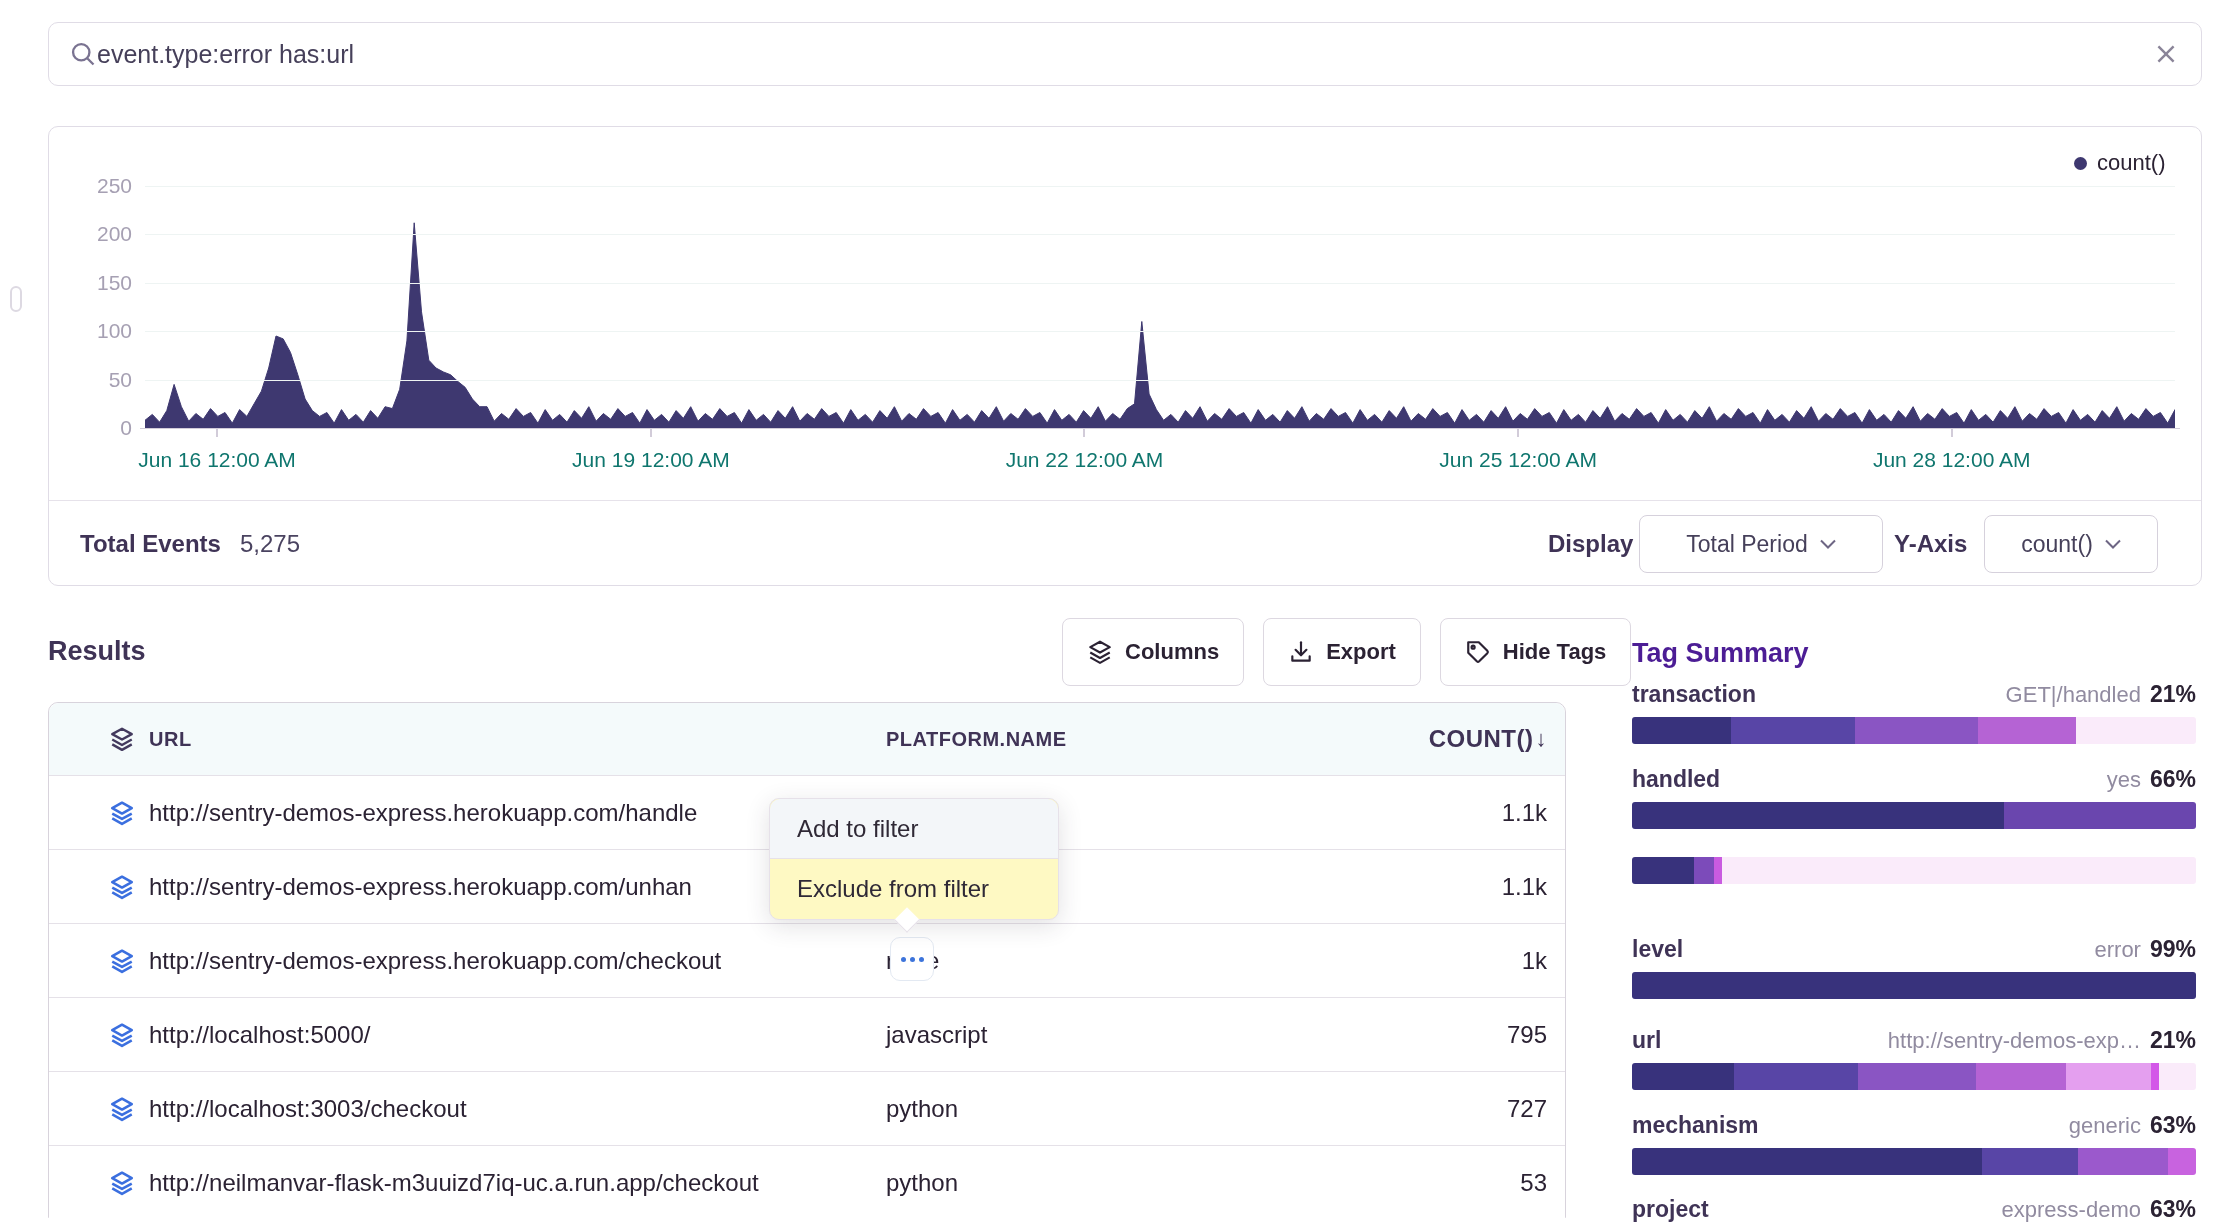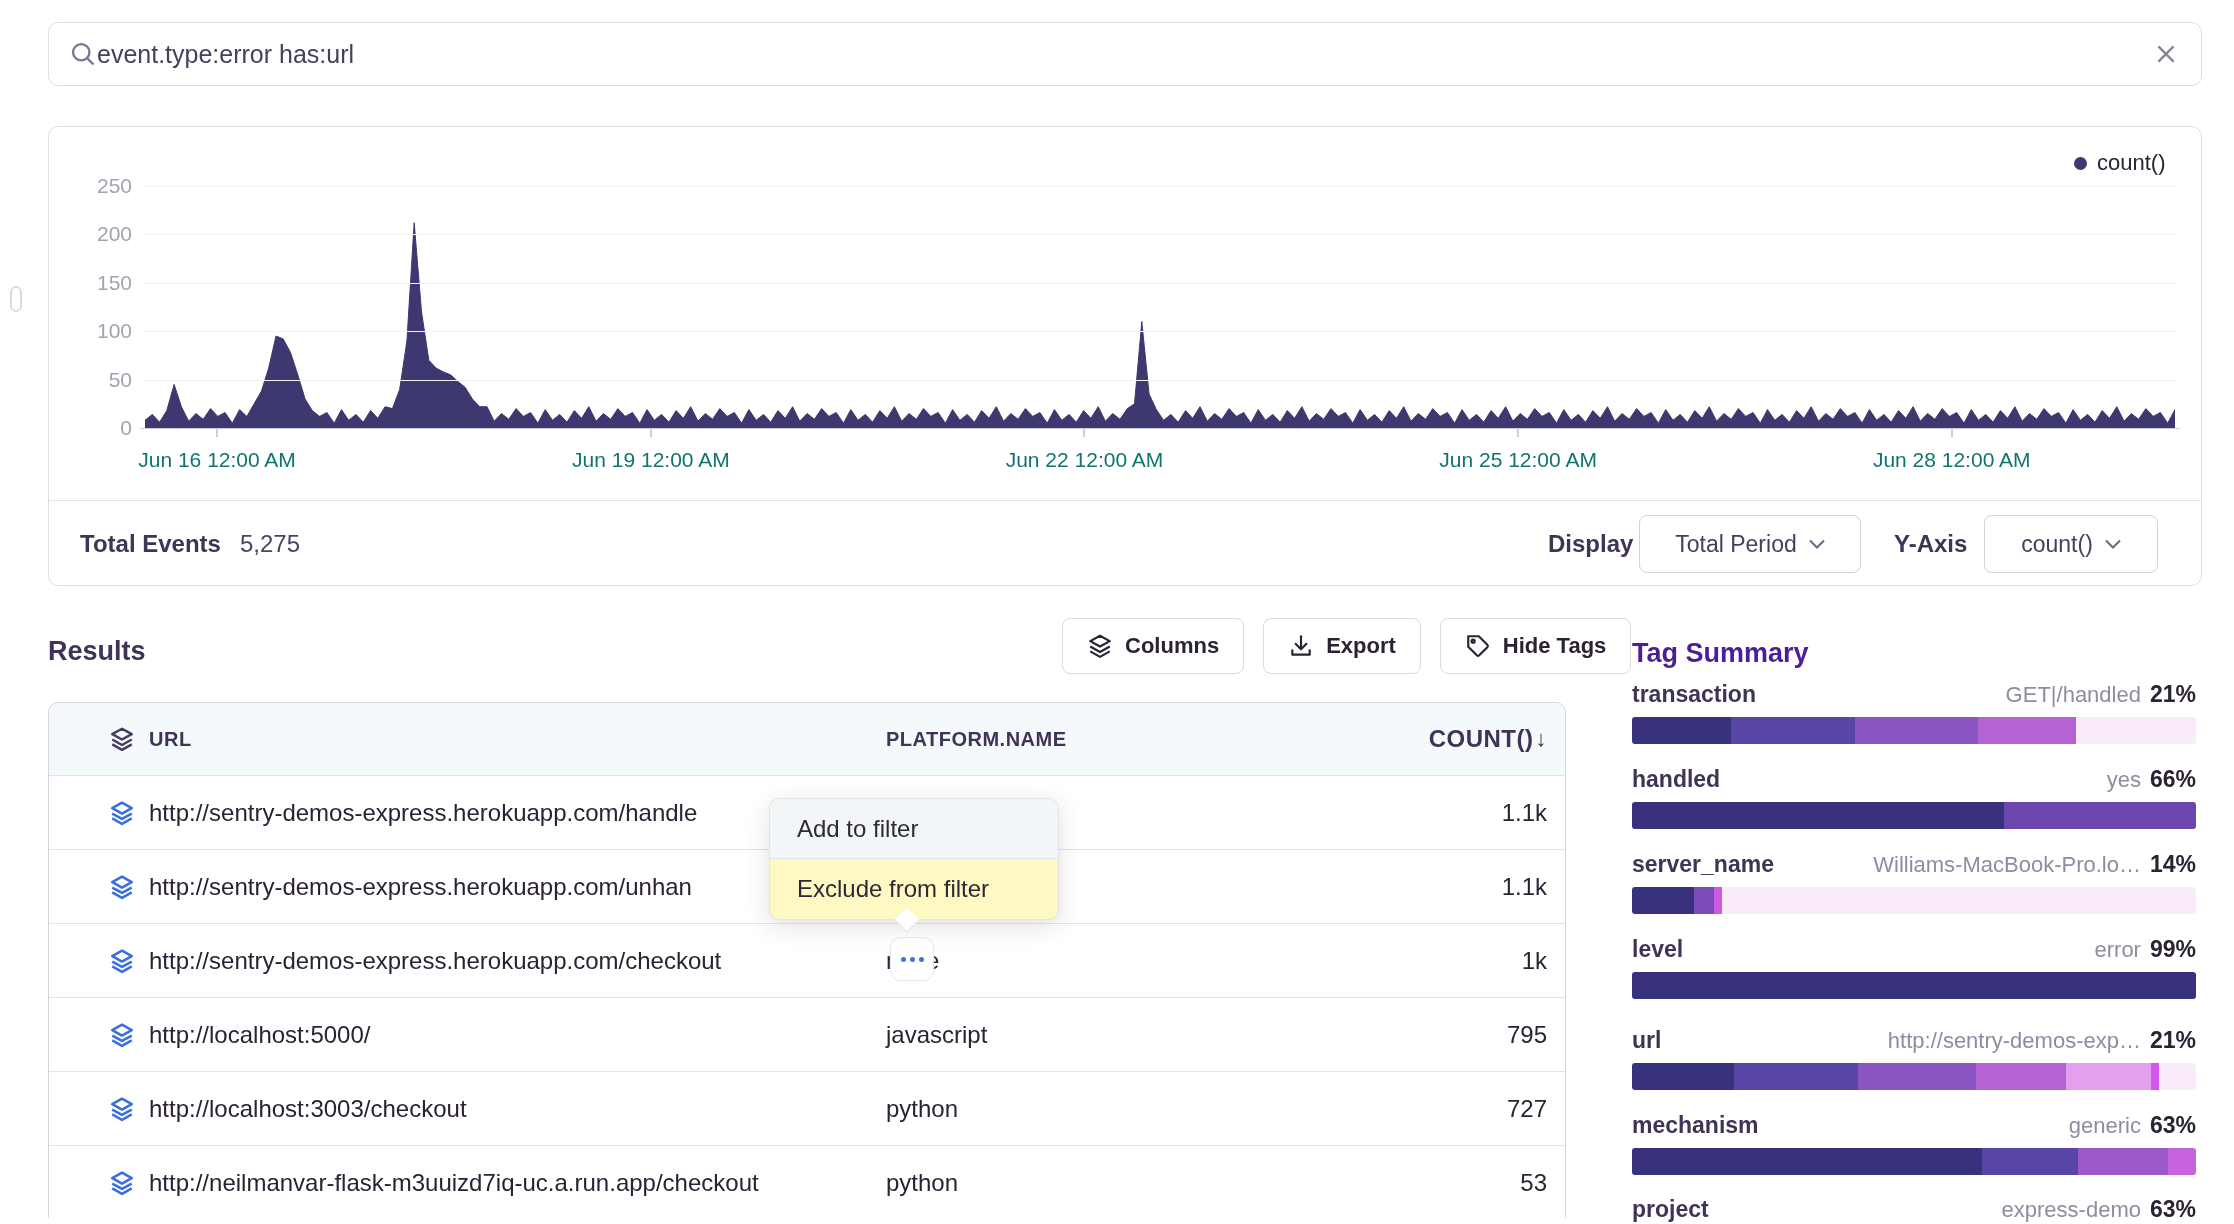--- a/index.html
+++ b/index.html
@@ -35,21 +35,21 @@
   .chart-divider { left:49px; top:500px; width:2152px; height:1px; background:#E6E2EA; }
   .footer-label { font-size:24px; font-weight:bold; color:#3F3356; top:530px; }
   .footer-value { font-size:24px; color:#4A4360; top:530px; }
   .select-btn { top:515px; height:58px; border:1px solid #D6D1DC; border-radius:8px;
     background:#fff; display:flex; align-items:center; justify-content:center; gap:12px;
     font-size:23px; color:#46405A; cursor:pointer; }
 
   
   .results-heading { left:48px; top:636px; font-size:27px; font-weight:bold; color:#3F3356; }
   .toolbar { left:1062px; top:618px; display:flex; gap:19px; }
-  .tb-btn { height:56px; border:1px solid #DDD8E1; border-radius:8px; background:#fff;
+  .tb-btn { height:68px; border:1px solid #DDD8E1; border-radius:8px; background:#fff;
     display:flex; align-items:center; justify-content:center; gap:12px; font-size:22px;
     font-weight:bold; color:#2B2233; padding:0 24px; cursor:pointer; }
 
   
   .table { left:48px; top:702px; width:1518px; height:516px; border:1px solid #D8D3DC;
     border-radius:10px 10px 0 0; border-bottom:1px solid #D8D3DC; background:#fff; overflow:visible; }
   .trow { height:74px; display:flex; align-items:center; border-top:1px solid #E5E1E8;
     padding-right:18px; background:#fff; }
   .trow.header { height:72px; border-top:none; background:#F4FAFB; border-radius:10px 10px 0 0;
     font-weight:bold; font-size:20px; letter-spacing:0.5px; color:#3F3356; }
@@ -146,21 +146,21 @@
     <div class="abs xlabel" style="left: 1518.09px;">Jun 25 12:00 AM</div>
     <div class="abs xtick" style="left: 1517.09px;"></div>
     <div class="abs xlabel" style="left: 1951.7px;">Jun 28 12:00 AM</div>
     <div class="abs xtick" style="left: 1950.7px;"></div>
   </div>
 
 <div class="abs chart-divider"></div>
 <div class="abs footer-label" style="left:80px;">Total Events</div>
 <div class="abs footer-value" style="left:240px;">5,275</div>
 <div class="abs footer-label" style="left:1548px;">Display</div>
-<div class="abs select-btn" style="left:1639px; width:222px;">
+<div class="abs select-btn" style="left:1639px; width:244px;">
   <span>Total Period</span>
   <svg width="16" height="10" viewBox="0 0 16 10" fill="none" stroke="#6E6684" stroke-width="2">
       <polyline points="1,1.5 8,8.5 15,1.5"></polyline>
     </svg>
 </div>
 <div class="abs footer-label" style="left:1894px;">Y-Axis</div>
 <div class="abs select-btn" style="left:1984px; width:174px;">
   <span>count()</span>
   <svg width="16" height="10" viewBox="0 0 16 10" fill="none" stroke="#6E6684" stroke-width="2">
       <polyline points="1,1.5 8,8.5 15,1.5"></polyline>
@@ -319,25 +319,20 @@
     <span class="tag-name">handled</span>
     <span class="tag-value">yes</span>
     <span class="tag-pct">66%</span>
   </div>
   <div class="tag-bar">
       <span style="width: 66%; background: rgb(56, 50, 124);"></span>
       <span style="width: 34%; background: rgb(106, 70, 174);"></span>
     </div>
 </div>
 <div class="abs tag-row" style="top:851px;">
-  <div class="tag-line">
-    <span class="tag-name">server_name</span>
-    <span class="tag-value">Williams-MacBook-Pro.lo…</span>
-    <span class="tag-pct">14%</span>
-  </div>
   <div class="tag-bar">
       <span style="width: 11%; background: rgb(56, 50, 124);"></span>
       <span style="width: 3.5%; background: rgb(124, 75, 186);"></span>
       <span style="width: 1.5%; background: rgb(201, 91, 224);"></span>
       <span style="width: 84%; background: rgb(250, 235, 250);"></span>
     </div>
 </div>
 <div class="abs tag-row" style="top:936px;">
   <div class="tag-line">
     <span class="tag-name">level</span>

